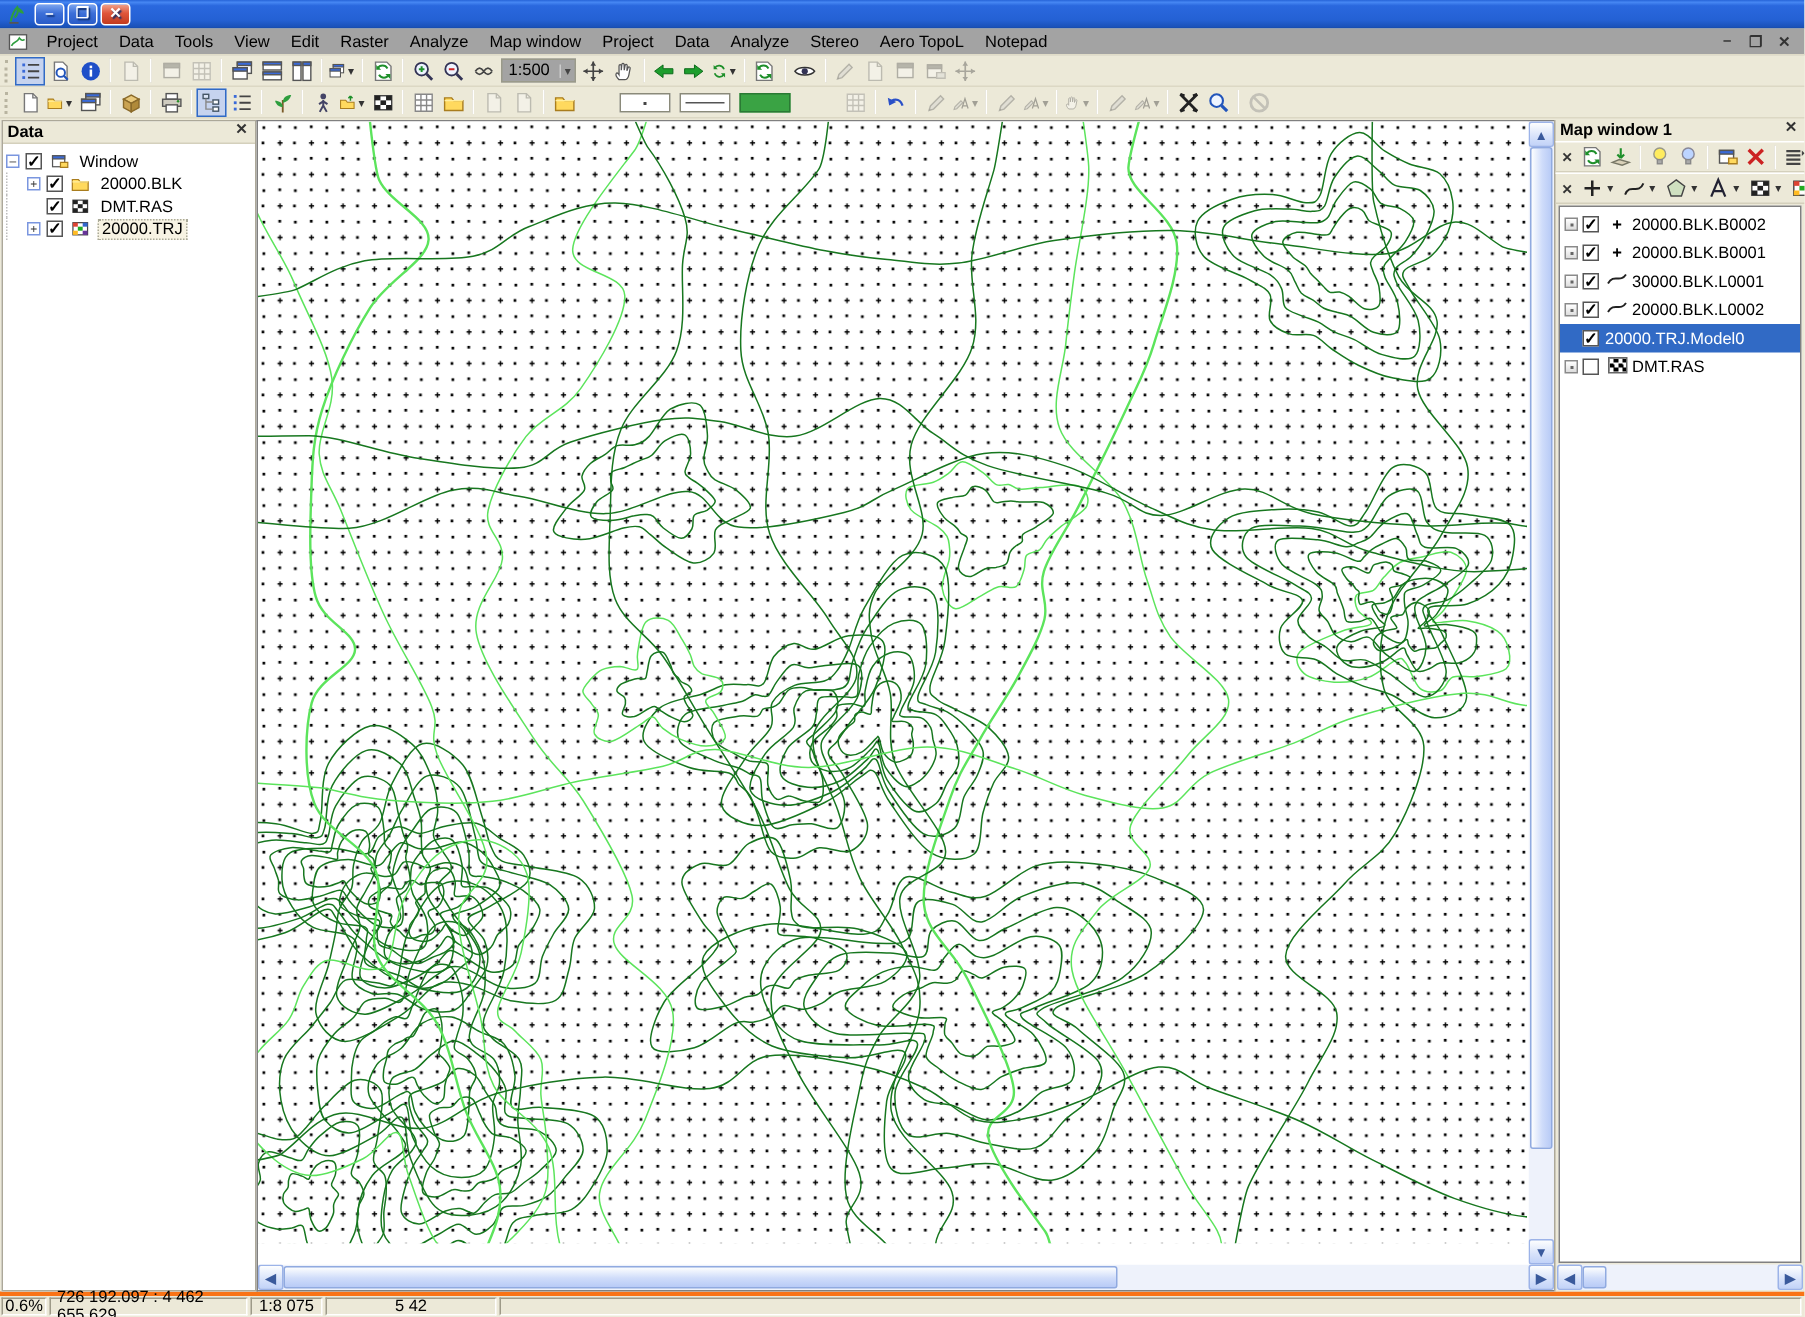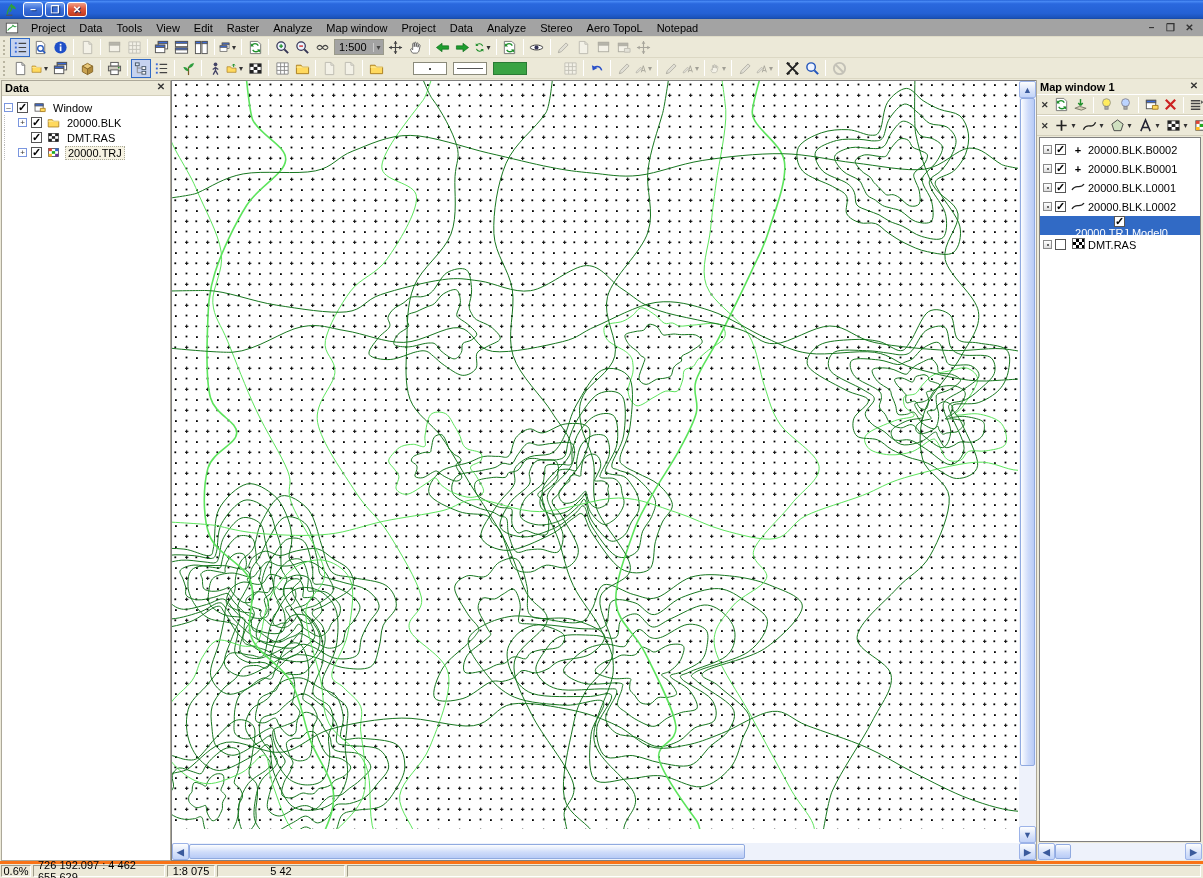--- a/index.html
+++ b/index.html
@@ -85,21 +85,21 @@
   .rp-hdr { height:14px; display:flex; align-items:center; padding:0 3px; font-weight:bold; }
   .rp-tools { display:flex; align-items:center; height:21px; border-top:1px solid #fff; border-bottom:1px solid #d4d0bc; padding:0 1px; }
   .rbtn { height:18px; display:flex; align-items:center; justify-content:center; padding:0 1px; border:1px solid transparent; flex:none; }
   .xsmall { font-size:9px; font-weight:bold; color:#333; padding:0 3px; }
   .layer-list { flex:1; background:#fff; border:1px solid #808080; margin:1px 2px; padding:2px 0; overflow:hidden; }
   .lrow { display:flex; align-items:center; height:19px; padding-left:3px; white-space:nowrap; }
   .lrow .mini-exp { width:9px; height:9px; border:1px solid #8a8a8a; background:linear-gradient(180deg,#fff,#ddd); margin-right:3px; flex:none; position:relative; }
   .lrow .mini-exp:after { content:""; position:absolute; left:3px; top:3px; width:2px; height:2px; background:#666; }
   .lrow .mini-space { width:12px; flex:none; }
   .lsym { width:16px; text-align:center; font-weight:bold; margin-right:2px; flex:none; }
-  .lrow.selected { background:#316ac5;flex-direction:column; }
+  .lrow.selected { background:#316ac5; }
   .lrow.selected .llabel { color:#fff; }
   .llabel { font-size:11px; }
   .rp-hscroll { height:17px; display:flex; background:#eef2fb; margin:0 1px 1px 1px; }
 
   
   .statusbar { height:17px; display:flex; background:#ece9d8; border-top:3px solid #f97316; padding:1px 2px 1px 1px; gap:2px; }
   .sfield { border:1px solid; border-color:#9d9a88 #fff #fff #9d9a88; padding:0 4px; display:flex; align-items:center; justify-content:center; }
 
   .checker-ico { width:13px; height:11px; background:
     repeating-conic-gradient(#000 0 25%, #fff 0 50%) 0 0/6px 6px; border:1px solid #666; }
@@ -930,21 +930,21 @@
         <span class="cb checked"></span>
         <span class="lsym">+</span>
         <span class="llabel">20000.BLK.B0001</span>
       </div>
       <div class="lrow">
         <span class="mini-exp"></span>
         <span class="cb checked"></span>
         <span class="lsym"><svg width="14" height="10" viewBox="0 0 14 10">
               <path d="M1 8C5 1 9 8 13 2" fill="none" stroke="#222" stroke-width="1.3"></path>
             </svg></span>
-        <span class="llabel">20000.BLK.L0001</span>
+        <span class="llabel">30000.BLK.L0001</span>
       </div>
       <div class="lrow">
         <span class="mini-exp"></span>
         <span class="cb checked"></span>
         <span class="lsym"><svg width="14" height="10" viewBox="0 0 14 10">
               <path d="M1 8C5 1 9 8 13 2" fill="none" stroke="#222" stroke-width="1.3"></path>
             </svg></span>
         <span class="llabel">20000.BLK.L0002</span>
       </div>
       <div class="lrow selected">
@@ -965,15 +965,15 @@
       <div class="track"></div>
       <div class="sbtn">▶</div>
     </div>
   </div>
 </div>
 
 <div class="statusbar">
   <div class="sfield" style="width:30px">0.6%</div>
   <div class="sfield" style="width:132px">726 192.097 : 4 462 655.629</div>
   <div class="sfield" style="width:48px">1:8 075</div>
-  <div class="sfield" style="width:128px">5 42</div>
+  <div class="sfield" style="width:114px">5 42</div>
   <div class="sfield" style="flex:1"></div>
 </div>
 
 </body></html>

